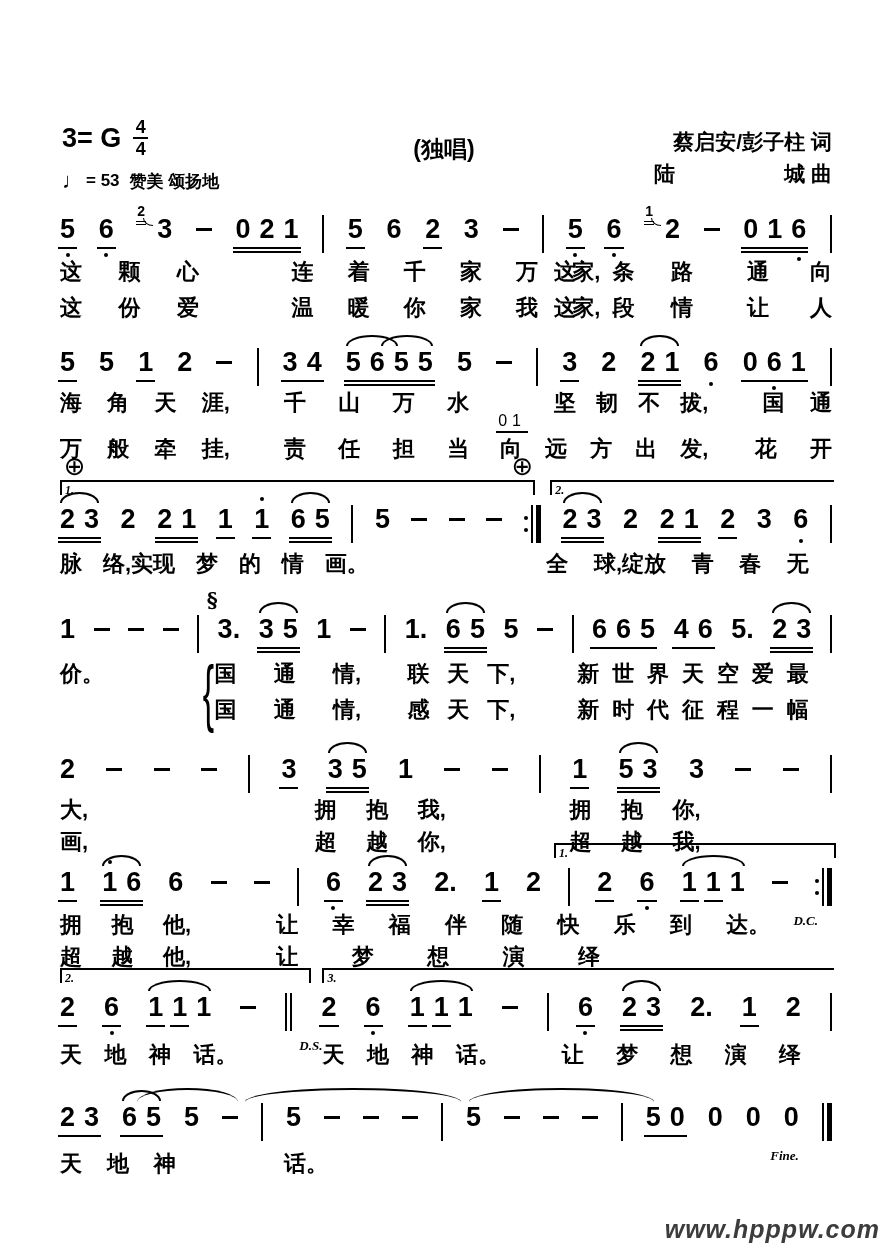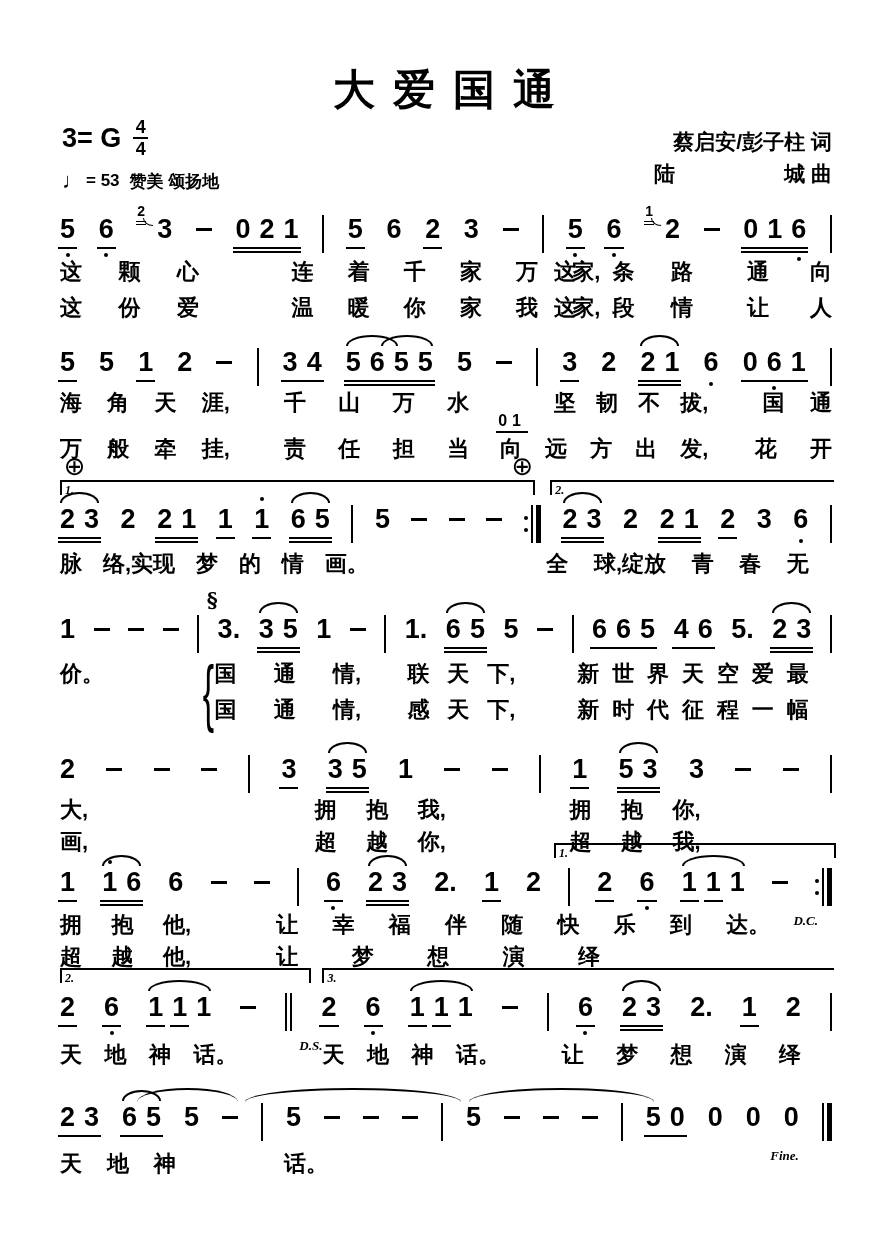--- a/index.html
+++ b/index.html
@@ -63,51 +63,51 @@
     font-family:"DejaVu Serif",serif; }
   .slurm { position:absolute; top:-15px; height:12px; border-top:2px solid #000;
     border-radius:50% 50% 0 0 / 100% 100% 0 0; }
   .below { position:absolute; top:45px; font-size:13px; font-style:italic;
     font-weight:700; font-family:"Liberation Serif","DejaVu Serif",serif; }
 
   .lyr { position:absolute; left:0; right:0; height:28px; }
   .seg { position:absolute; display:flex; justify-content:space-between;
     font-size:22px; font-weight:600; white-space:nowrap; }
   .seg.single { justify-content:flex-start; }
-  .insert { position:absolute; font-size:16px; font-weight:700;
+  .insert { position:absolute; font-size:16px; font-weight:400;
     border-bottom:2px solid #000; letter-spacing:5px; padding:0 2px 1px 2px; }
   .brace { position:absolute; font-size:34px; font-weight:400;
     transform:scaleY(2.2); transform-origin:center; }
 
   
   .gnote { position:relative; font-size:14px; font-weight:700;
     margin-top:-12px; margin-right:3px; }
   .gul { position:absolute; left:-1px; right:-1px; height:1.5px; background:#000; }
   .gslur { position:absolute; right:-8px; bottom:-7px; width:9px; height:7px;
     border-left:1.5px solid #000; border-bottom:1.5px solid #000;
     border-radius:0 0 0 100%; }
 
   .wm { position:absolute; right:8px; bottom:12px; font-size:25px;
     font-weight:700; font-style:italic; color:#3c3c3c; letter-spacing:1px; }
 </style>
 </head>
 <body>
 
 <div class="page">
-  <div class="title">大爱国通</div>
 
   <div class="keyrow">
     <span>3= G</span>
     <span class="meter">
       <span>4</span>
       <span class="mbar"></span>
       <span>4</span>
     </span>
   </div>
 
+  <div class="subtitle">(独唱)</div>
   <div class="lyricist">蔡启安/彭子柱 词</div>
   <div class="composer">
     <span>陆</span>
     <span>城 曲</span>
   </div>
 
   <div class="tempo">
     <span class="nq">♩</span>
     <span>= 53</span>
     <span class="expr">赞美 颂扬地</span>
@@ -738,13 +738,14 @@
             <span>地</span>
             <span>神</span>
           </span>
           <span class="seg single" style="left: 29%; width: 6%;">
             <span>话。</span>
           </span>
         </div>
       </div>
     </div>
 
+  <div class="wm">www.hpppw.com</div>
 </div>
 
 </body></html>

